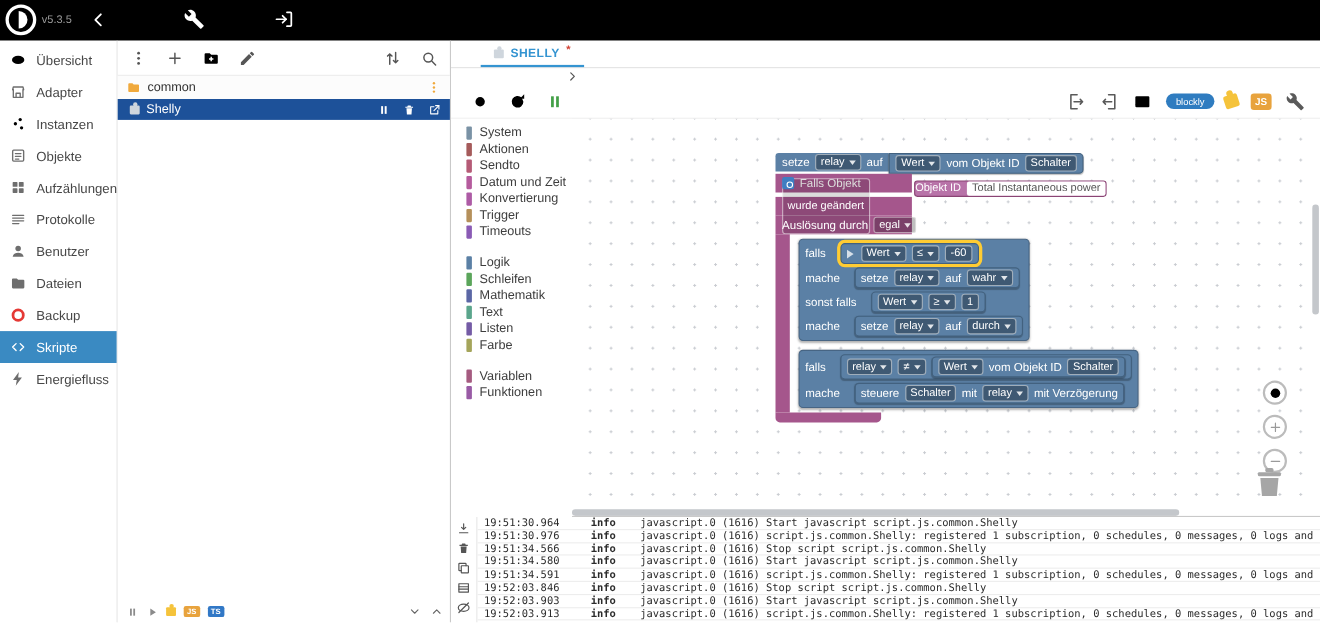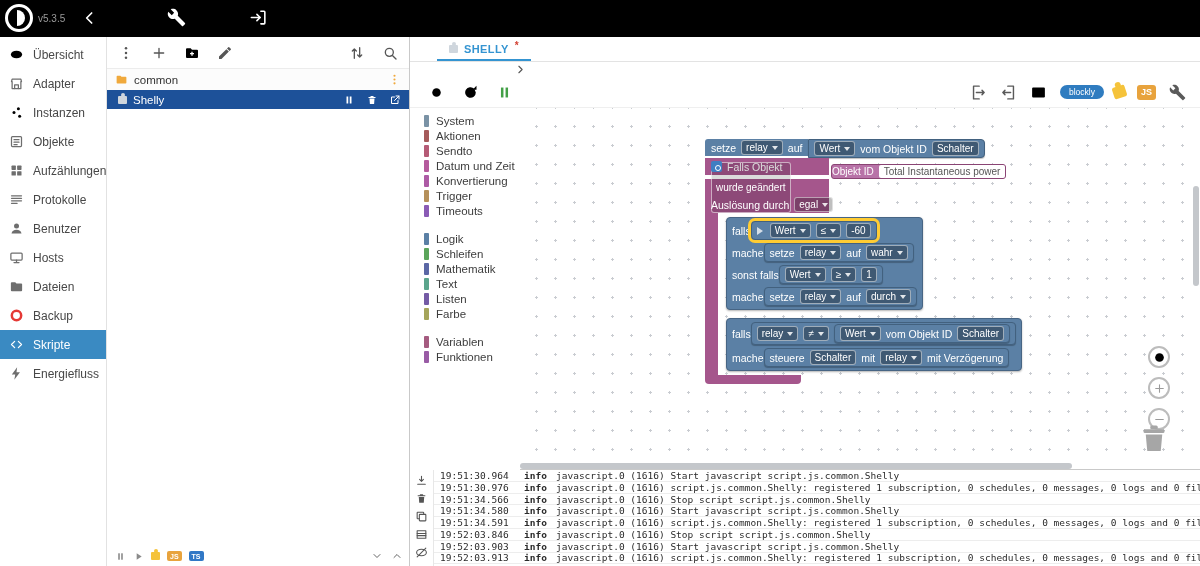--- a/index.html
+++ b/index.html
@@ -89,38 +89,38 @@
   .tico{width:11px;height:11px;background:#3f7ec2;border-radius:2px;position:relative;flex:none;}
   .tico::after{content:"";position:absolute;left:3.5px;top:3.5px;width:4px;height:4px;border:1px solid #fff;border-radius:50%;}
   .objgrp{background:#b873a8;border:1px solid #8a4474;border-radius:3px;margin:6px 0 0 2px;padding:0 0;display:inline-flex;align-items:center;gap:5px;height:15px;box-sizing:border-box;font-size:10px;white-space:nowrap;}
   .chip2{background:rgba(0,0,0,.14);border:1px solid rgba(255,255,255,.55);border-radius:3px;padding:18px 4px;height:13px;display:inline-flex;align-items:center;font-size:10px;cursor:pointer;}
   .tbody{display:flex;}
   .twall{width:13px;background:#a5568c;flex:none;}
   .tstmts{padding:4px 0 4px 8px;display:flex;flex-direction:column;align-items:flex-start;}
   .stgap{height:8px;}
   .tfoot{width:96px;height:9px;background:#a5568c;border-radius:0 0 4px 4px;}
   .ifblk{background:#5b80a5;border:1px solid #476584;border-radius:4px;padding:3px 5px;width:max-content;display:flex;flex-direction:column;gap:3px;box-shadow:0 1px 2px rgba(0,0,0,.3);}
-  .irow{display:flex;align-items:center;gap:0;min-height:17px;}
+  .irow{display:flex;align-items:center;gap:13px;min-height:17px;}
   .ilab{white-space:nowrap;}
   .conn{width:0;height:0;border:4px solid transparent;border-left:6px solid rgba(255,255,255,.75);margin-right:-2px;}
 
   
   .zoomctl{position:absolute;right:22px;top:238px;display:flex;flex-direction:column;gap:9px;z-index:2;}
   .zbtn{width:22px;height:22px;border-radius:50%;border:2px solid #bcbcbc;background:#fff;color:#9a9a9a;
         display:flex;align-items:center;justify-content:center;box-sizing:border-box;cursor:pointer;}
   .zbtn svg{width:13px;height:13px;}
   .trashbig{position:absolute;right:20px;top:312px;color:#a6a6a6;z-index:2;cursor:pointer;}
   .trashbig svg{width:36px;height:38px;}
 
   
   .logpanel{position:absolute;left:0;right:0;bottom:0;height:96px;border-top:1px solid #c9c9c9;display:flex;background:#fff;}
   .logicons{width:23px;border-right:1px solid #e7e7e7;display:flex;flex-direction:column;align-items:center;gap:5px;padding-top:4px;color:#555;flex:none;}
   .logicons svg{width:13px;height:13px;cursor:pointer;}
   .logrows{flex:1;overflow:hidden;font-family:"DejaVu Sans Mono",monospace;font-size:9.5px;color:#2b2b2b;}
-  .lrow{display:flex;height:11.8px;align-items:center;border-bottom:1px solid #ededed;padding-left:6px;white-space:nowrap;box-sizing:border-box;}
+  .lrow{display:flex;height:11.8px;align-items:flex-start;border-bottom:1px solid #ededed;padding-left:6px;white-space:nowrap;box-sizing:border-box;gap:13px;}
   .lt{width:84px;flex:none;}
   .ll{width:32px;flex:none;font-weight:bold;}
   .lm{flex:1;overflow:hidden;}
 </style>
 </head>
 <body>
 
 <header id="topbar">
   <div class="logo"></div>
   <div class="version">v5.3.5</div>
@@ -207,27 +207,20 @@
         <path d="M4 6h16M4 10h16M4 14h16M4 18h9"></path>
       </svg>
     <span>Protokolle</span>
   </div>
   <div class="side-item">
     <svg class="f" viewBox="0 0 24 24">
         <circle cx="12" cy="8" r="4"></circle>
         <path d="M4 20c.6-4 4-6 8-6s7.4 2 8 6z"></path>
       </svg>
     <span>Benutzer</span>
-  </div>
-  <div class="side-item">
-    <svg class="s" viewBox="0 0 24 24">
-        <rect x="3" y="5" width="18" height="11" rx="1.5"></rect>
-        <path d="M12 16v4M8 20h8"></path>
-      </svg>
-    <span>Hosts</span>
   </div>
   <div class="side-item">
     <svg class="f" viewBox="0 0 24 24">
         <path d="M3 6.5A1.5 1.5 0 014.5 5H10l2 2h7.5A1.5 1.5 0 0121 8.5V18a1.5 1.5 0 01-1.5 1.5h-15A1.5 1.5 0 013 18z"></path>
       </svg>
     <span>Dateien</span>
   </div>
   <div class="side-item">
     <svg viewBox="0 0 24 24" style="color:#e53935">
         <circle cx="12" cy="12" r="7.5" fill="none" stroke="currentColor" stroke-width="4"></circle>

